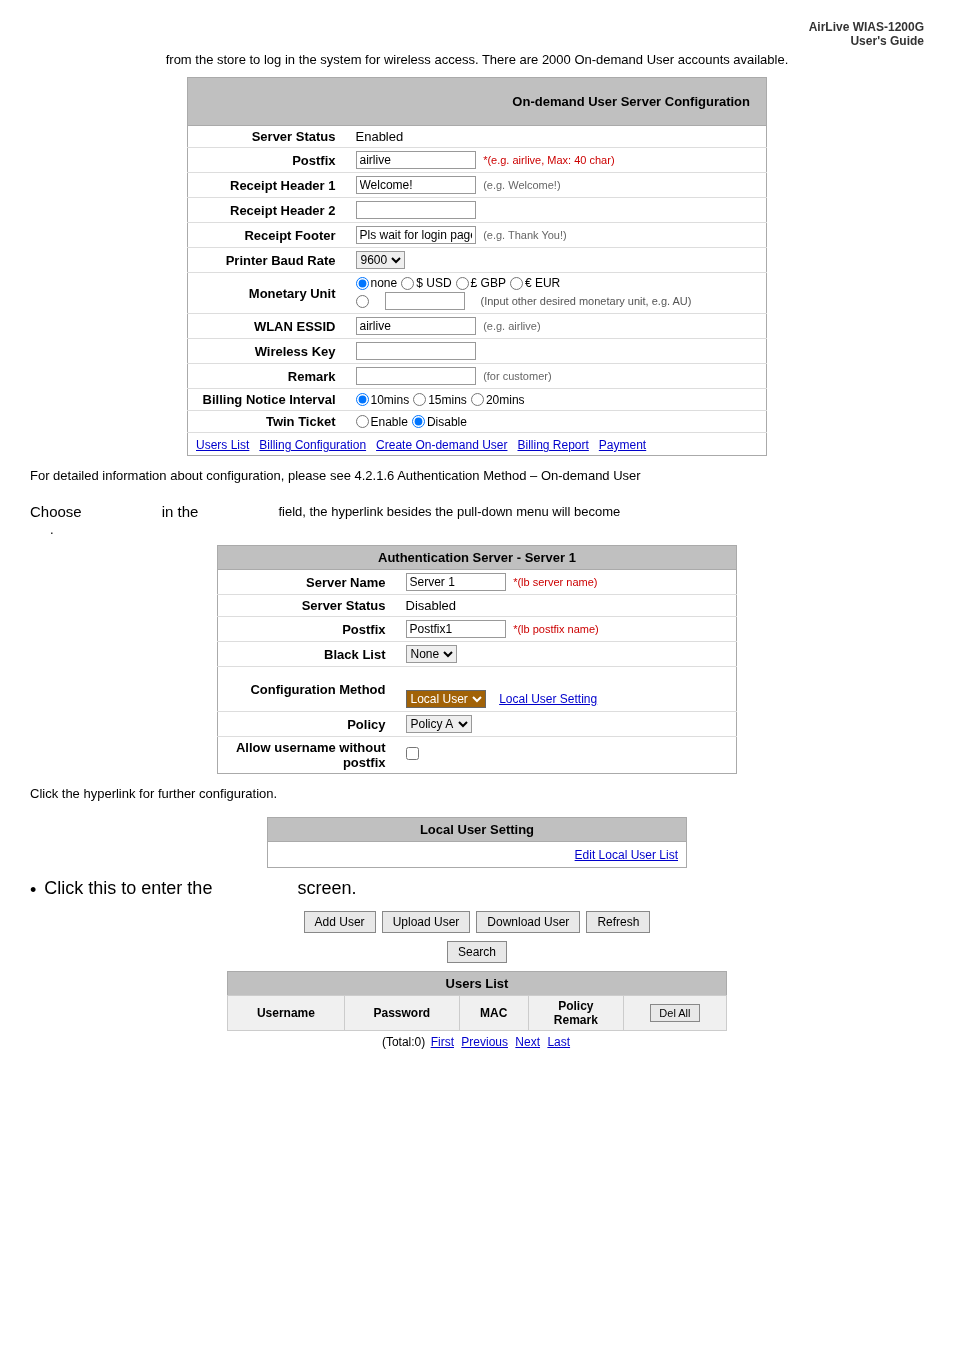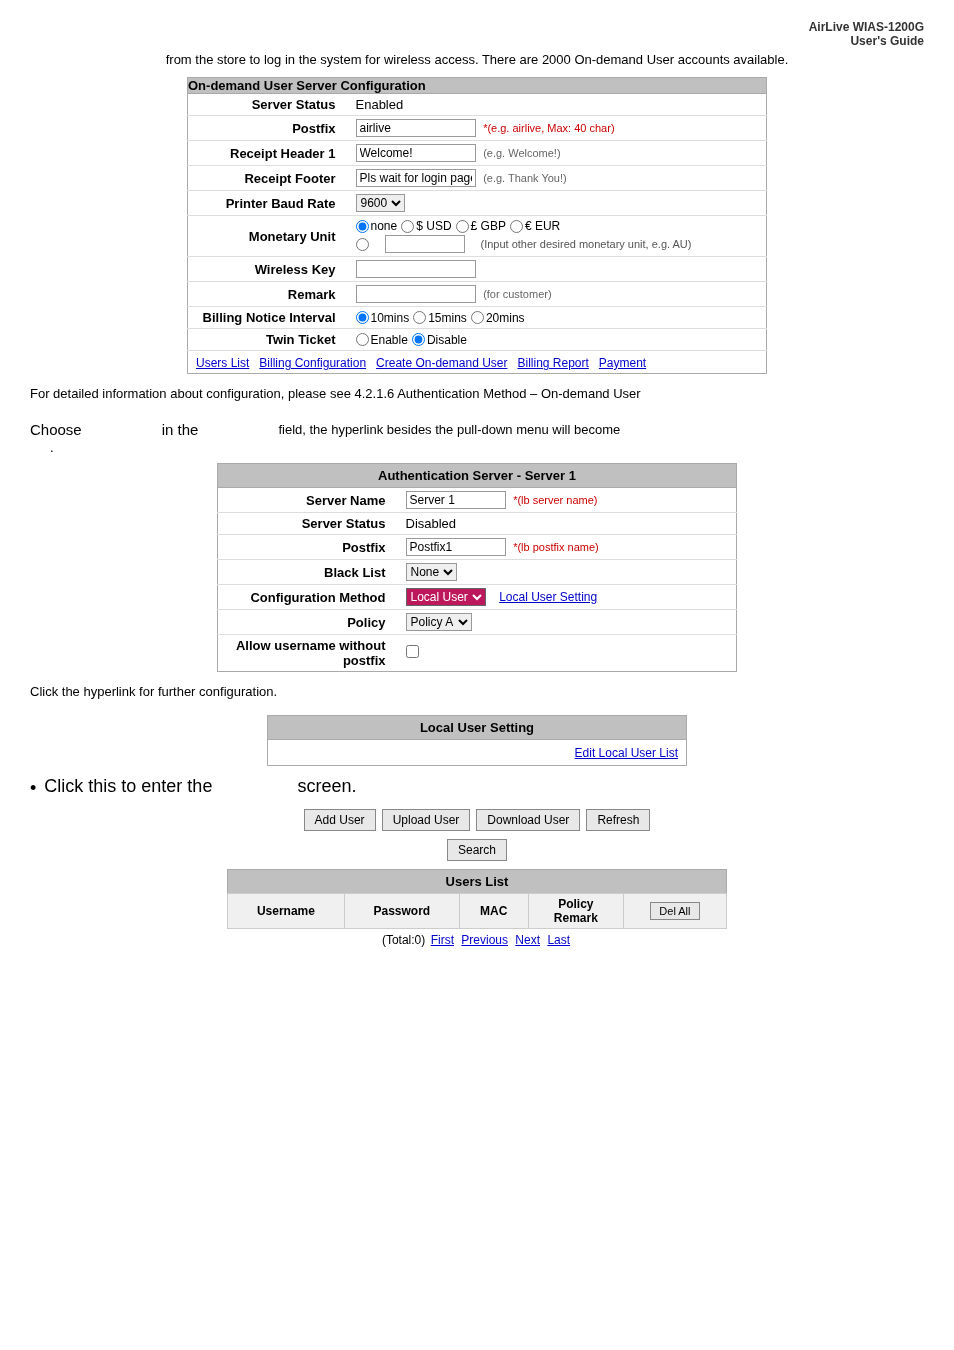--- a/index.html
+++ b/index.html
@@ -31,22 +31,22 @@
     }
     .config-table {
       width: 100%;
       border-collapse: collapse;
       border: 1px solid #aaa;
     }
     .config-table caption {
       background: #c0c0c0;
       font-weight: bold;
       font-size: 13px;
-      padding: 0;
-      text-align: left;
+      padding: 16px;
+      text-align: right;
       border: 1px solid #aaa;
       border-bottom: none;
     }
     .config-table td {
       padding: 3px 8px;
       border-bottom: 1px solid #ddd;
       vertical-align: middle;
     }
     .config-table tr:last-child td { border-bottom: none; }
     .config-table .label-col {
@@ -250,20 +250,26 @@
       </tr>
 
       <tr>
         <td class="label-col">Receipt Header 1</td>
         <td>
           <input type="text" value="Welcome!" style="">
           <span class="hint-text-dark">(e.g. Welcome!)</span>
         </td>
       </tr>
 
+      <tr>
+        <td class="label-col">Receipt Header 2</td>
+        <td>
+          <input type="text" value="" style="">
+        </td>
+      </tr>
 
       <tr>
         <td class="label-col">Receipt Footer</td>
         <td>
           <input type="text" value="Pls wait for login page" style="">
           <span class="hint-text-dark">(e.g. Thank You!)</span>
         </td>
       </tr>
 
       <tr>
@@ -285,20 +291,27 @@
             <label><input type="radio" name="monetary" style=""> € EUR</label>
           </div>
           <div style="display:flex;align-items:center;gap:16px;margin-top:2px;">
             <input type="radio" name="monetary" style="">
             <input type="text" value="" style="width: 80px;">
             <span style="font-size:11px;color:#555;">(Input other desired monetary unit, e.g. AU)</span>
           </div>
         </td>
       </tr>
 
+      <tr>
+        <td class="label-col">WLAN ESSID</td>
+        <td>
+          <input type="text" value="airlive" style="">
+          <span class="hint-text-dark">(e.g. airlive)</span>
+        </td>
+      </tr>
 
       <tr>
         <td class="label-col">Wireless Key</td>
         <td>
           <input type="text" value="" style="">
         </td>
       </tr>
 
       <tr>
         <td class="label-col">Remark</td>
@@ -386,21 +399,21 @@
         <td>
           <select>
             <option>None</option>
           </select>
         </td>
       </tr>
 
       <tr>
         <td class="label-col">Configuration Method</td>
         <td>
-          <select style="background:#be185d;color:#fff;border:1px solid #666;">
+          <select style="background:#a16207;color:#fff;border:1px solid #666;margin-top:20px;">
             <option>Local User</option>
           </select>
           <a href="#" class="link-blue" style="margin-left:10px;">Local User Setting</a>
         </td>
       </tr>
 
       <tr>
         <td class="label-col">Policy</td>
         <td>
           <select>

